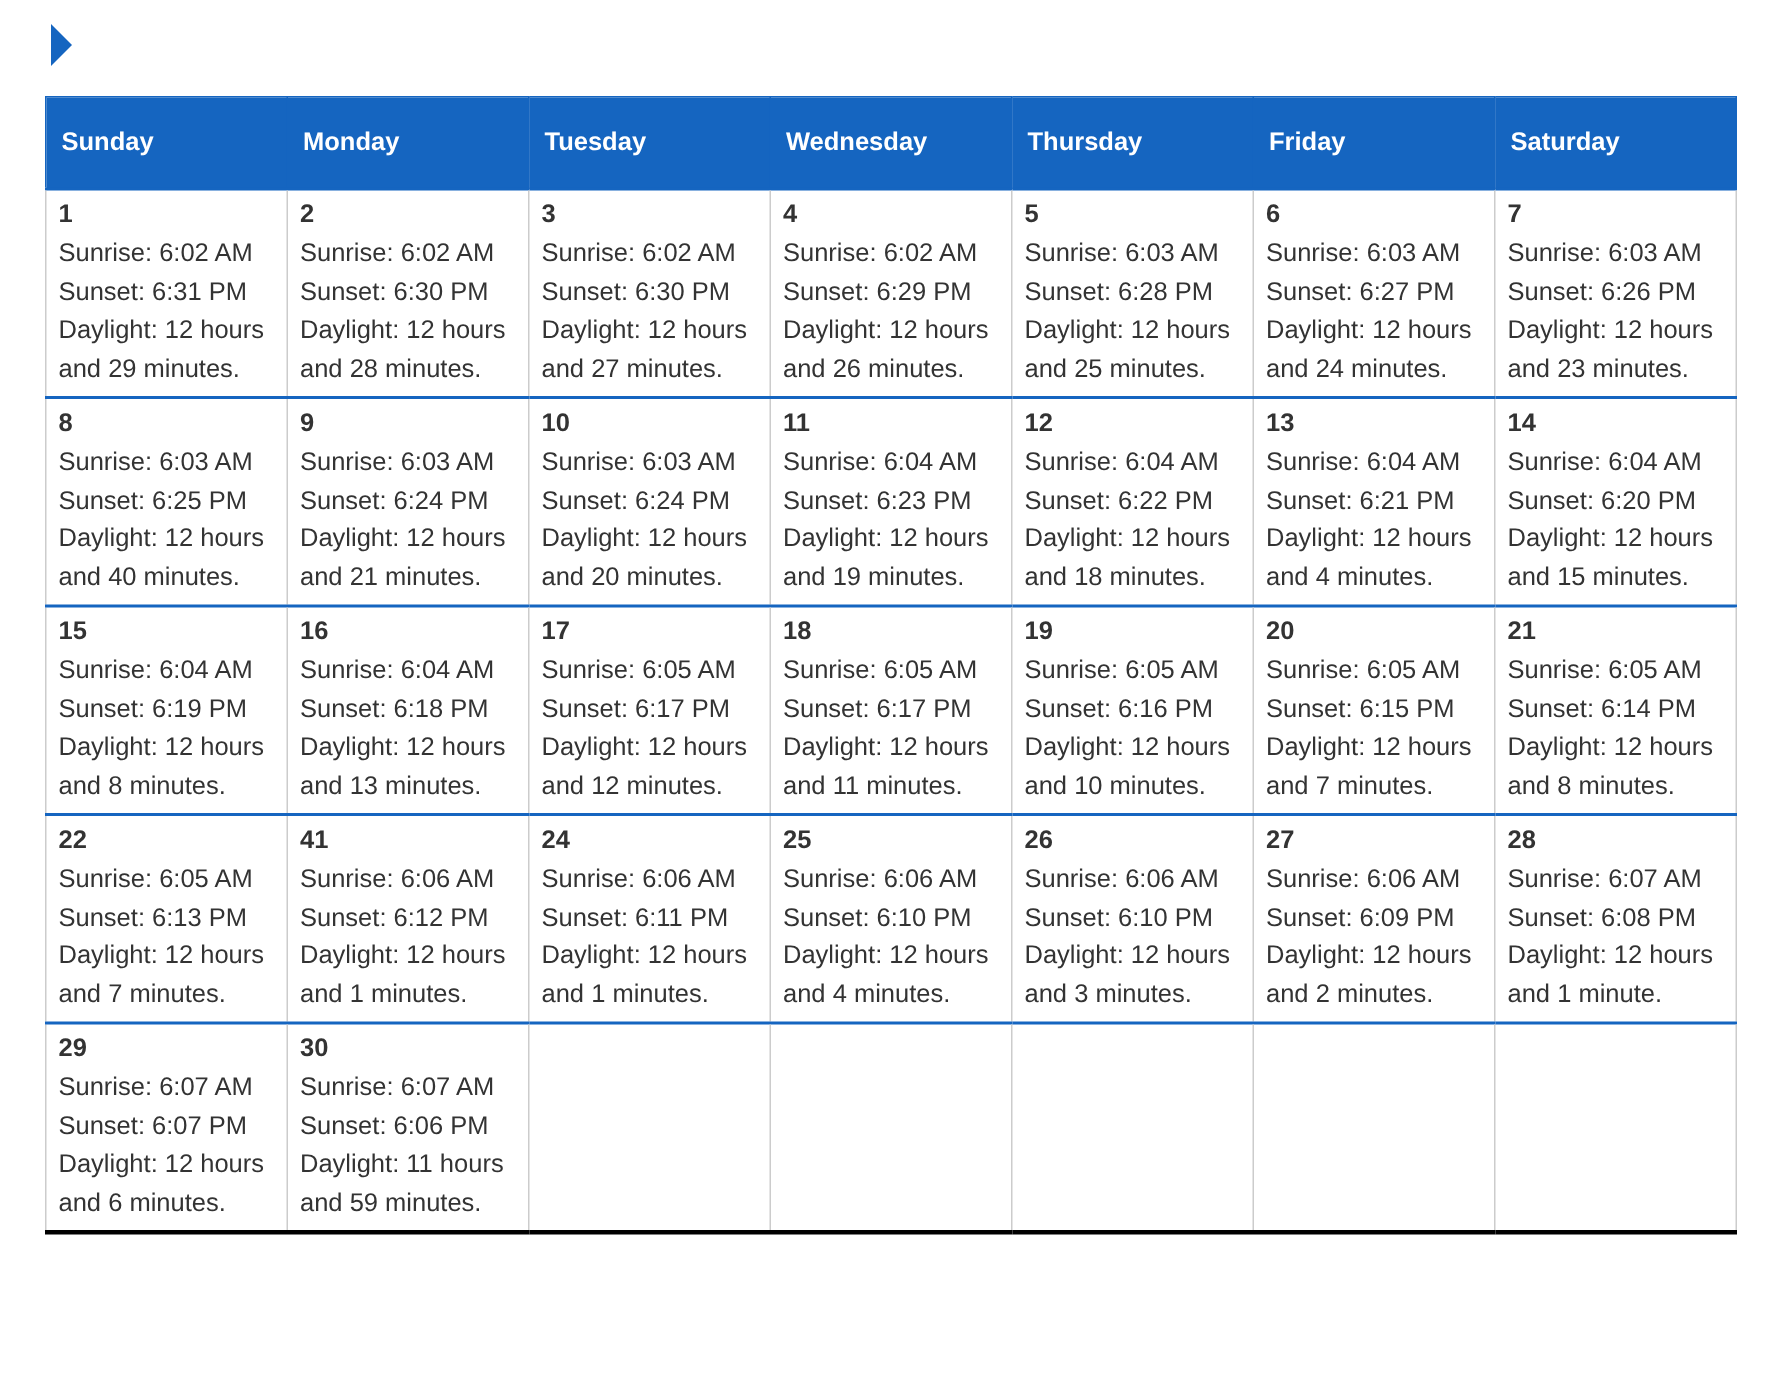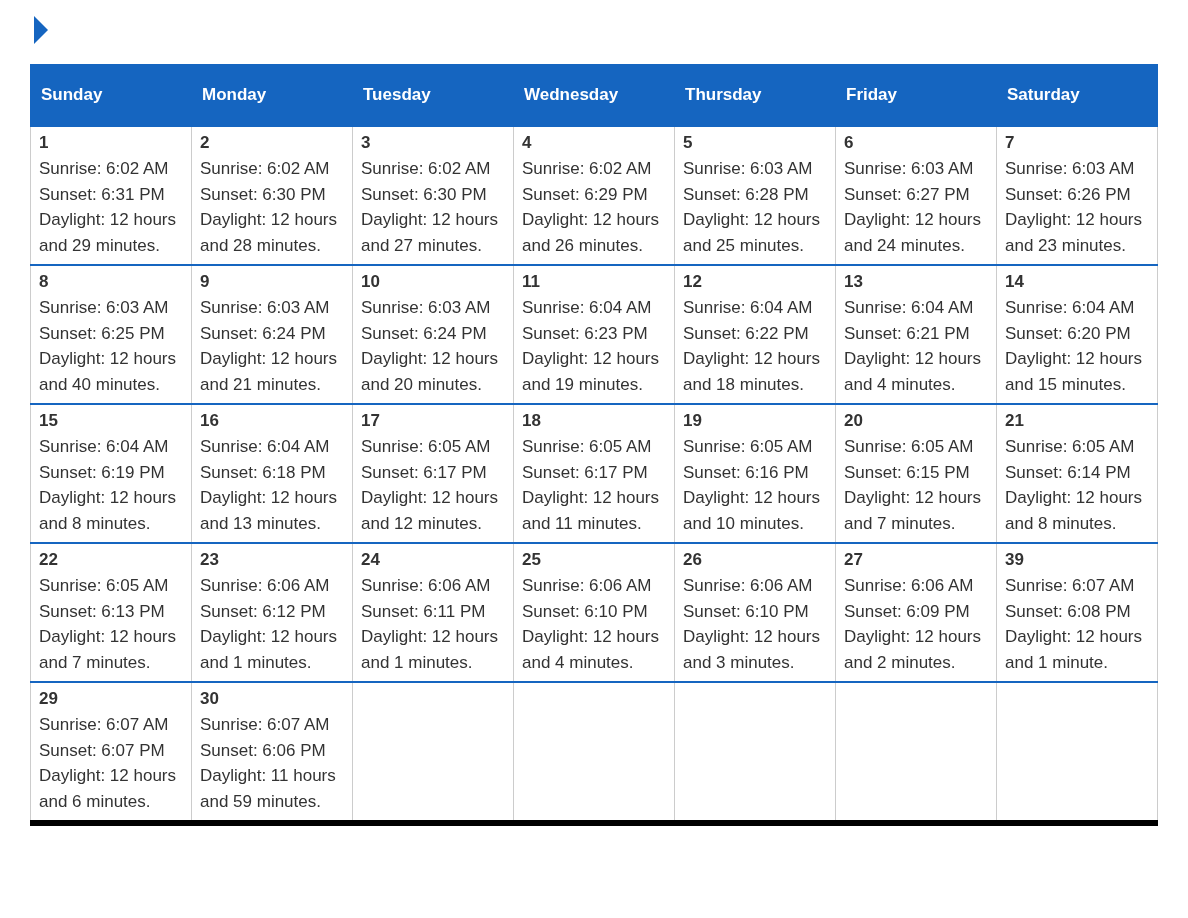--- a/index.html
+++ b/index.html
@@ -91,21 +91,21 @@
     }
     .day-info {
       font-size: 17px;
       color: #333;
       line-height: 1.5;
     }
     .calendar tr td {
       border-bottom: 1px solid #ccc;
     }
     .calendar tr:last-child td {
-      border-bottom: 6px solid #000000;
+      border-bottom: 3px solid #000000;
     }
     .week-row td {
       border-top: 2px solid #1565c0;
     }
     .empty-cell {
       background: #fff;
     }
   </style>
 </head>
 <body>
@@ -226,41 +226,41 @@
           <span class="day-num">21</span>
           <div class="day-info"><span>Sunrise: 6:05 AM</span><br><span>Sunset: 6:14 PM</span><br><span>Daylight: 12 hours</span><br><span>and 8 minutes.</span></div>
         </td>
       </tr>
       <tr class="week-row">
         <td>
           <span class="day-num">22</span>
           <div class="day-info"><span>Sunrise: 6:05 AM</span><br><span>Sunset: 6:13 PM</span><br><span>Daylight: 12 hours</span><br><span>and 7 minutes.</span></div>
         </td>
         <td>
-          <span class="day-num">23</span>
+          <span class="day-num">41</span>
           <div class="day-info"><span>Sunrise: 6:06 AM</span><br><span>Sunset: 6:12 PM</span><br><span>Daylight: 12 hours</span><br><span>and 1 minutes.</span></div>
         </td>
         <td>
           <span class="day-num">24</span>
           <div class="day-info"><span>Sunrise: 6:06 AM</span><br><span>Sunset: 6:11 PM</span><br><span>Daylight: 12 hours</span><br><span>and 1 minutes.</span></div>
         </td>
         <td>
           <span class="day-num">25</span>
           <div class="day-info"><span>Sunrise: 6:06 AM</span><br><span>Sunset: 6:10 PM</span><br><span>Daylight: 12 hours</span><br><span>and 4 minutes.</span></div>
         </td>
         <td>
           <span class="day-num">26</span>
           <div class="day-info"><span>Sunrise: 6:06 AM</span><br><span>Sunset: 6:10 PM</span><br><span>Daylight: 12 hours</span><br><span>and 3 minutes.</span></div>
         </td>
         <td>
           <span class="day-num">27</span>
           <div class="day-info"><span>Sunrise: 6:06 AM</span><br><span>Sunset: 6:09 PM</span><br><span>Daylight: 12 hours</span><br><span>and 2 minutes.</span></div>
         </td>
         <td>
-          <span class="day-num">39</span>
+          <span class="day-num">28</span>
           <div class="day-info"><span>Sunrise: 6:07 AM</span><br><span>Sunset: 6:08 PM</span><br><span>Daylight: 12 hours</span><br><span>and 1 minute.</span></div>
         </td>
       </tr>
       <tr class="week-row">
         <td>
           <span class="day-num">29</span>
           <div class="day-info"><span>Sunrise: 6:07 AM</span><br><span>Sunset: 6:07 PM</span><br><span>Daylight: 12 hours</span><br><span>and 6 minutes.</span></div>
         </td>
         <td>
           <span class="day-num">30</span>

